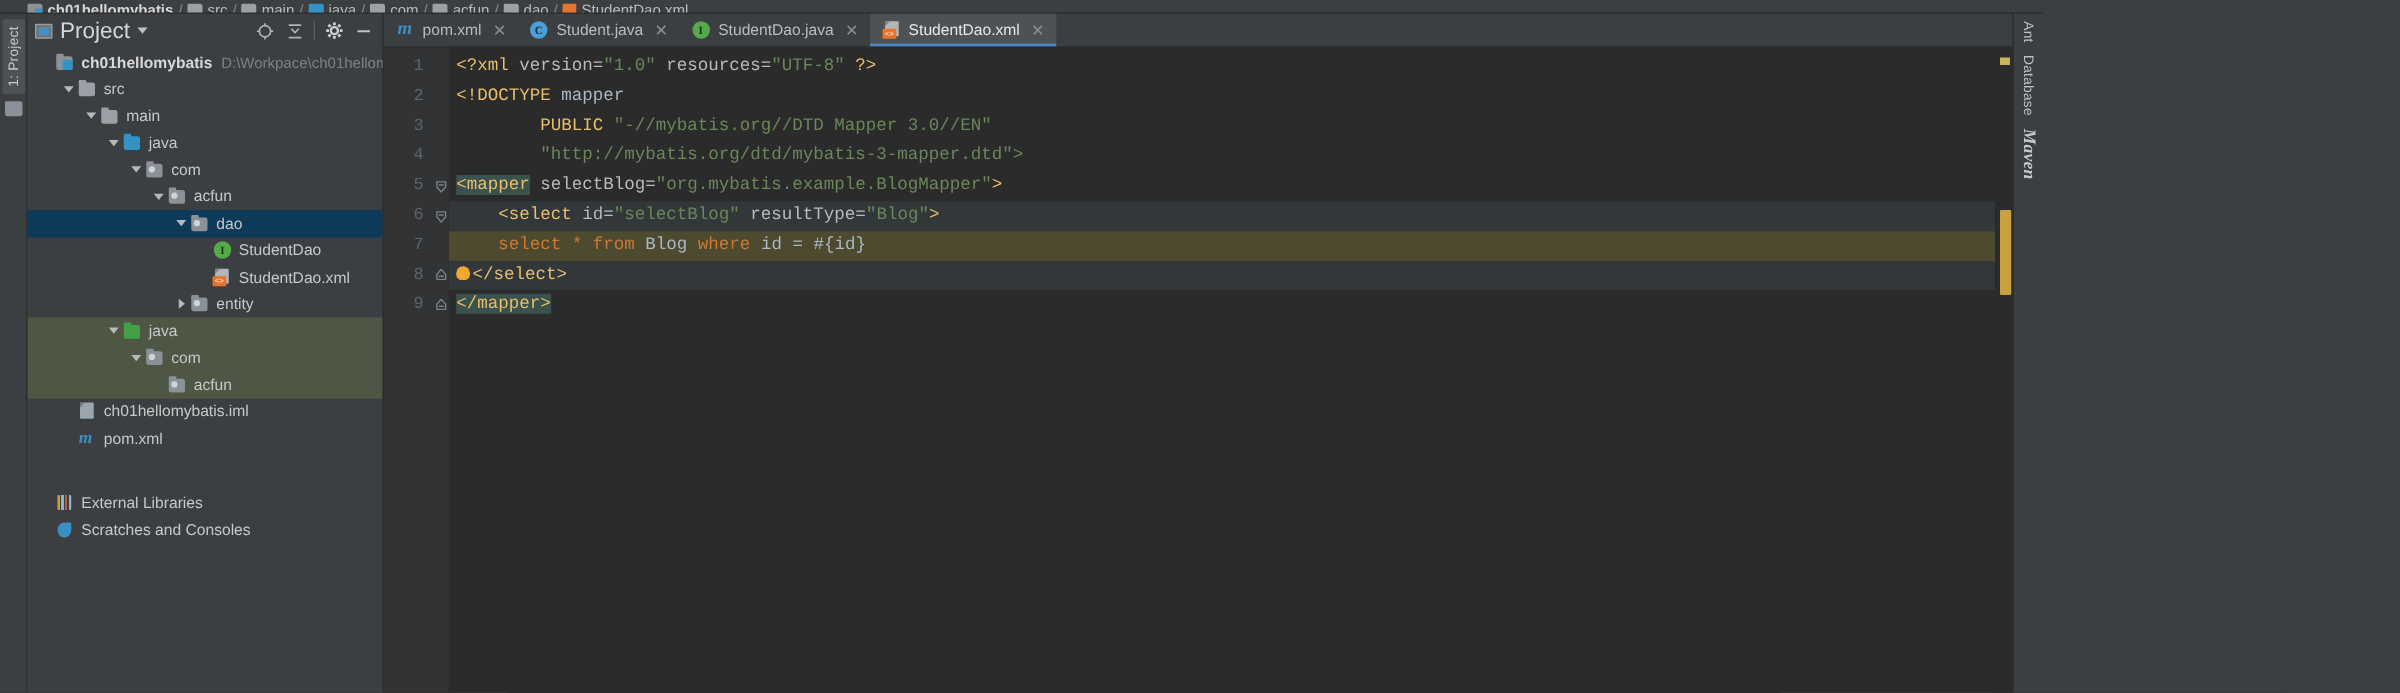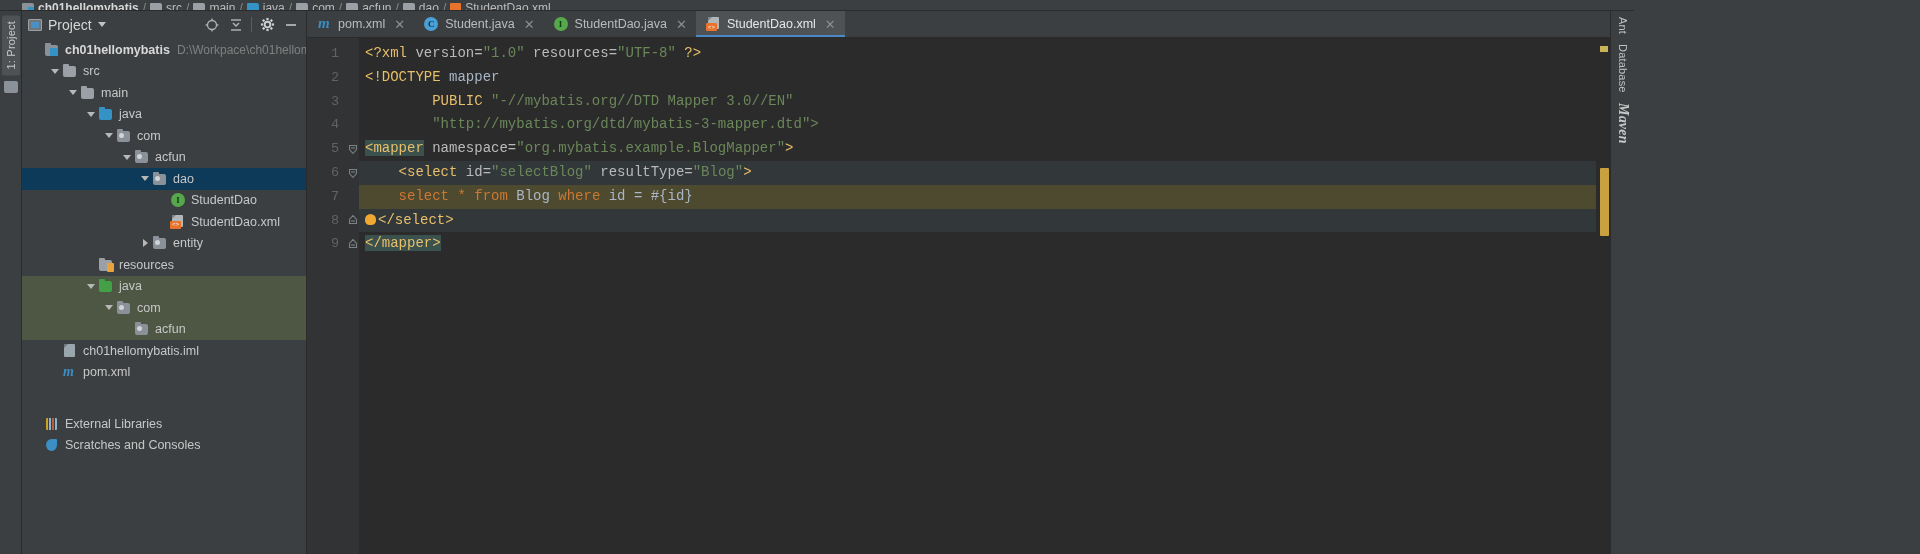--- a/index.html
+++ b/index.html
@@ -40,21 +40,21 @@
     font-size: 11px; color: #c9c9c9; background: #4e5254;
     padding: 6px 3px; border-radius: 2px; letter-spacing: .2px; white-space: nowrap;
     margin-bottom: 4px;
   }
   .strip-icon { width: 14px; height: 12px; background: #8a9199; border-radius: 1px 2px 2px 2px; margin-top: 2px; }
 
   
   .project-panel { width: 285px; background: #3c3f41; display: flex; flex-direction: column;
                    border-right: 1px solid #2b2b2b; }
   .proj-toolbar { height: 27px; display: flex; align-items: center; padding: 0 6px; gap: 6px; }
-  .proj-title { display: flex; align-items: center; gap: 6px; font-size: 14px; color: #d6d6d6; }
+  .proj-title { display: flex; align-items: center; gap: 6px; font-size: 18px; color: #d6d6d6; }
   .proj-icon { width: 14px; height: 12px; background: #6e7679; border: 1px solid #9aa0a6; border-radius: 1px;
                position: relative; }
   .proj-icon::after { content:""; position:absolute; left:2px; top:2px; right:2px; bottom:2px; background:#4a90c4; }
   .caret-down { width:0;height:0;border-left:4px solid transparent;border-right:4px solid transparent;
                 border-top:5px solid #c2c2c2; }
   .tb-spacer { flex: 1; }
   .tb-btn { width: 18px; height: 18px; display:flex; align-items:center; justify-content:center; color:#b4b4b4; }
   .tb-div { width:1px; height:15px; background:#5a5d5e; }
 
   .tree { flex: 1; overflow: hidden; padding-top: 1px; font-size: 12.5px; color: #c7c7c7; }
@@ -339,27 +339,20 @@
             <span class="nlabel">StudentDao.xml</span>
           </div>
           <div class="node" style="padding-left: 116px;">
             <span class="arrow right">
               <i></i>
             </span>
             <span class="ico pkg">
               <span class="fd"></span>
             </span>
             <span class="nlabel">entity</span>
-          </div>
-          <div class="node" style="padding-left: 62px;">
-            <span class="arrow none"></span>
-            <span class="ico res">
-              <span class="fd"></span>
-            </span>
-            <span class="nlabel">resources</span>
           </div>
           <div class="node testbg" style="padding-left: 62px;">
             <span class="arrow down">
               <i></i>
             </span>
             <span class="ico green">
               <span class="fd"></span>
             </span>
             <span class="nlabel">java</span>
           </div>
@@ -481,21 +474,21 @@
                   </svg>
                 </span>
               </div>
             </div>
         </div>
         <div class="codepane" id="codepane">
             <div class="cline"><span class="tok-tag">&lt;?xml</span><span class="tok-text"> </span><span class="tok-attr">version=</span><span class="tok-val">"1.0"</span><span class="tok-text"> </span><span class="tok-attr">resources=</span><span class="tok-val">"UTF-8"</span><span class="tok-text"> </span><span class="tok-tag">?&gt;</span></div>
             <div class="cline"><span class="tok-tag">&lt;!DOCTYPE</span><span class="tok-text"> mapper</span></div>
             <div class="cline"><span class="tok-text">        </span><span class="tok-tag">PUBLIC</span><span class="tok-text"> </span><span class="tok-val">"-//mybatis.org//DTD Mapper 3.0//EN"</span></div>
             <div class="cline"><span class="tok-text">        </span><span class="tok-val">"http://mybatis.org/dtd/mybatis-3-mapper.dtd"&gt;</span></div>
-            <div class="cline"><span class="tok-tag hl-brace">&lt;mapper</span><span class="tok-text"> </span><span class="tok-attr">namespace=</span><span class="tok-val">"org.mybatis.example.BlogMapper"</span><span class="tok-tag">&gt;</span></div>
+            <div class="cline"><span class="tok-tag hl-brace">&lt;mapper</span><span class="tok-text"> </span><span class="tok-attr">selectBlog=</span><span class="tok-val">"org.mybatis.example.BlogMapper"</span><span class="tok-tag">&gt;</span></div>
             <div class="cline hl-sel"><span class="tok-text">    </span><span class="tok-tag">&lt;select</span><span class="tok-text"> </span><span class="tok-attr">id=</span><span class="tok-val">"selectBlog"</span><span class="tok-text"> </span><span class="tok-attr">resultType=</span><span class="tok-val">"Blog"</span><span class="tok-tag">&gt;</span></div>
             <div class="cline hl-sql"><span class="tok-text">    </span><span class="tok-sql-kw">select</span><span class="tok-text"> </span><span class="tok-sql-kw">*</span><span class="tok-text"> </span><span class="tok-sql-kw">from</span><span class="tok-text"> </span><span class="tok-sql-id">Blog</span><span class="tok-text"> </span><span class="tok-sql-kw">where</span><span class="tok-text"> </span><span class="tok-sql-id">id = #{id}</span></div>
             <div class="cline hl-sel"><span class="bulb"></span><span class="tok-tag">&lt;/select&gt;</span></div>
             <div class="cline"><span class="tok-tag hl-brace">&lt;/mapper&gt;</span></div>
           </div>
         <div class="err-strip">
           <div class="err-mark" style="top:8px"></div>
           <div class="vscroll" style="top:130px; height:68px;"></div>
         </div>
       </div>

